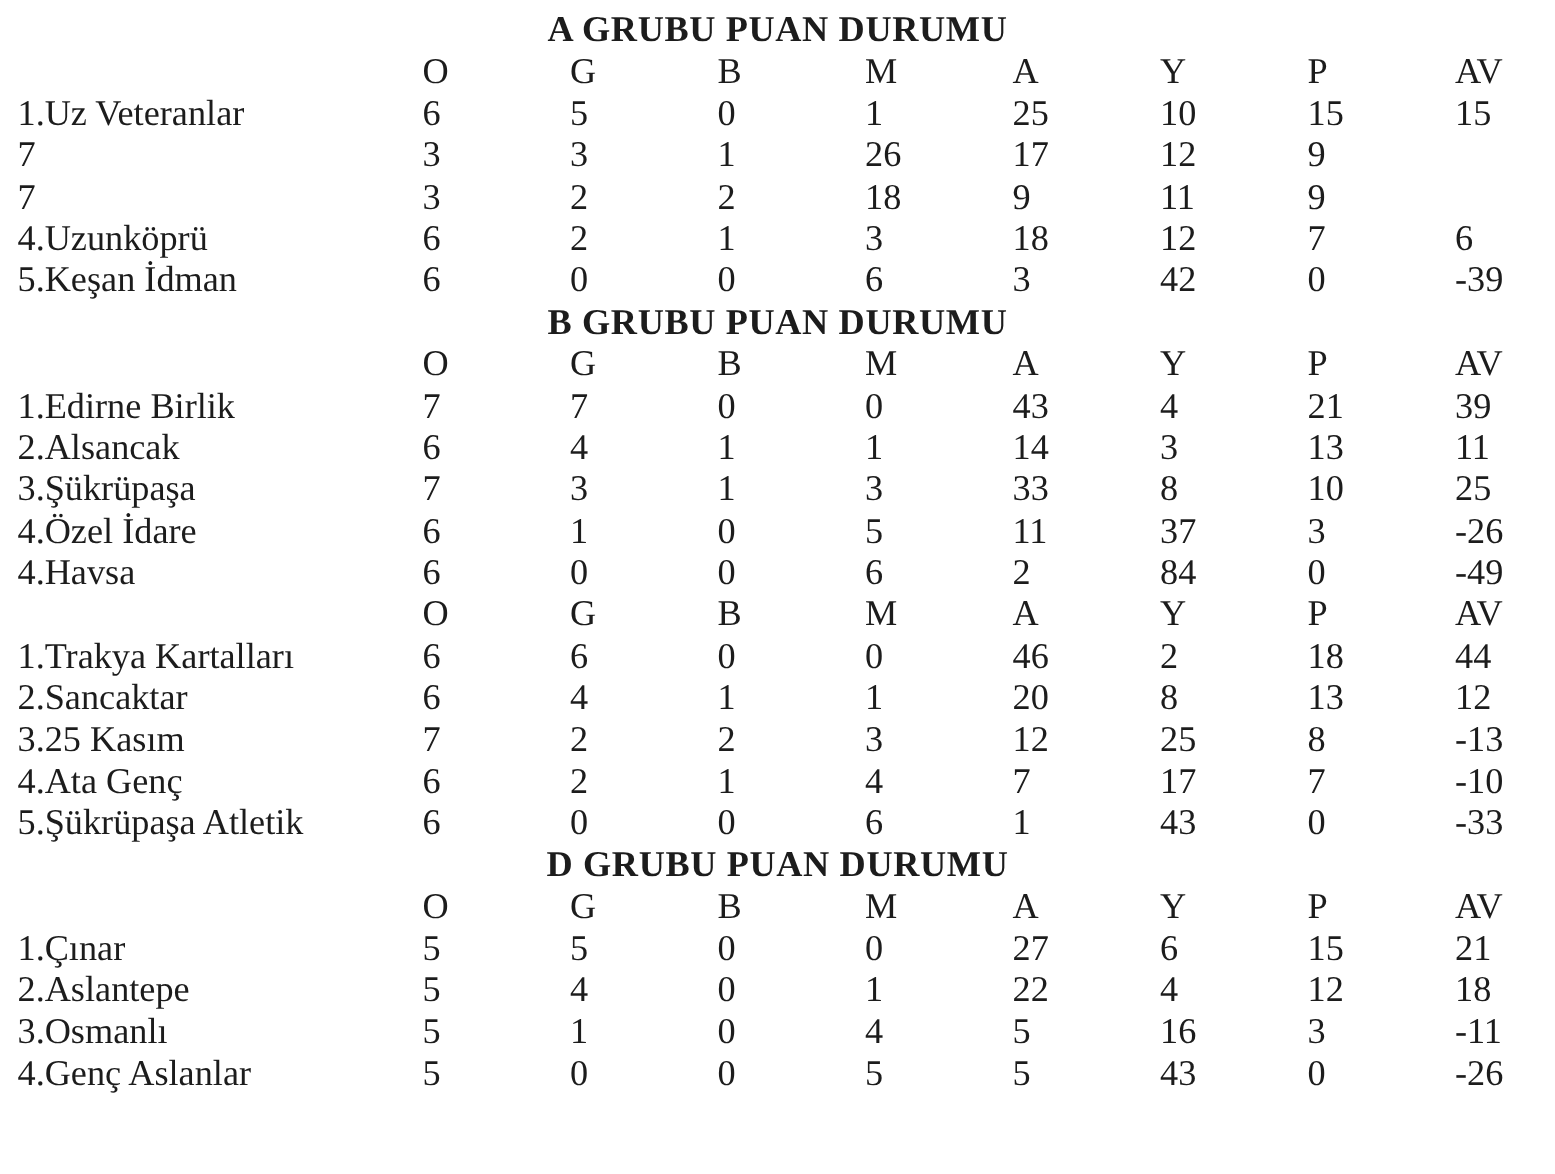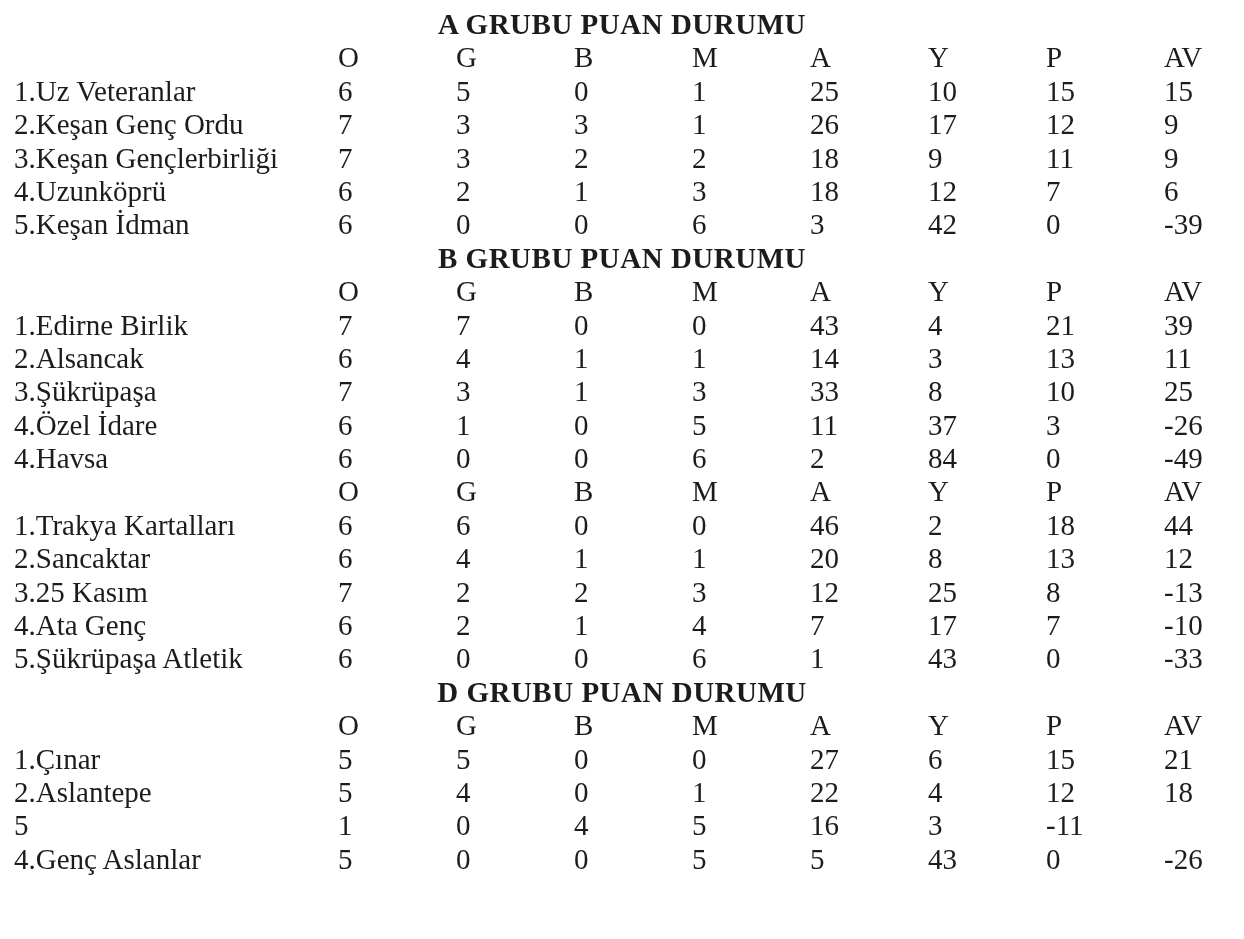--- a/index.html
+++ b/index.html
@@ -60,32 +60,30 @@
       <div class="cell">6</div>
       <div class="cell">5</div>
       <div class="cell">0</div>
       <div class="cell">1</div>
       <div class="cell">25</div>
       <div class="cell">10</div>
       <div class="cell">15</div>
       <div class="cell">15</div>
     </div>
     <div class="row">
-      <div class="cell">2.Keşan Genç Ordu</div>
       <div class="cell">7</div>
       <div class="cell">3</div>
       <div class="cell">3</div>
       <div class="cell">1</div>
       <div class="cell">26</div>
       <div class="cell">17</div>
       <div class="cell">12</div>
       <div class="cell">9</div>
     </div>
     <div class="row">
-      <div class="cell">3.Keşan Gençlerbirliği</div>
       <div class="cell">7</div>
       <div class="cell">3</div>
       <div class="cell">2</div>
       <div class="cell">2</div>
       <div class="cell">18</div>
       <div class="cell">9</div>
       <div class="cell">11</div>
       <div class="cell">9</div>
     </div>
     <div class="row">
@@ -280,20 +278,21 @@
       <div class="cell">5</div>
       <div class="cell">4</div>
       <div class="cell">0</div>
       <div class="cell">1</div>
       <div class="cell">22</div>
       <div class="cell">4</div>
       <div class="cell">12</div>
       <div class="cell">18</div>
     </div>
     <div class="row">
+      <div class="cell">3.Osmanlı</div>
       <div class="cell">5</div>
       <div class="cell">1</div>
       <div class="cell">0</div>
       <div class="cell">4</div>
       <div class="cell">5</div>
       <div class="cell">16</div>
       <div class="cell">3</div>
       <div class="cell">-11</div>
     </div>
     <div class="row">

